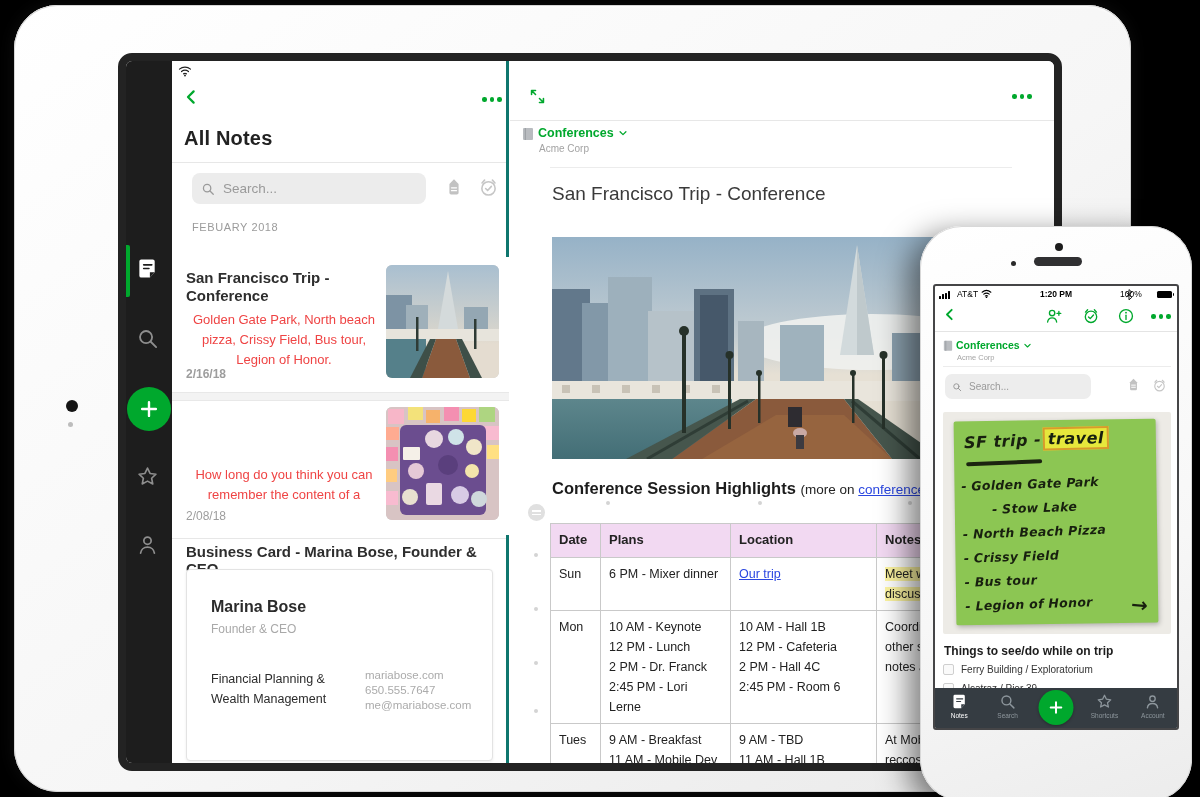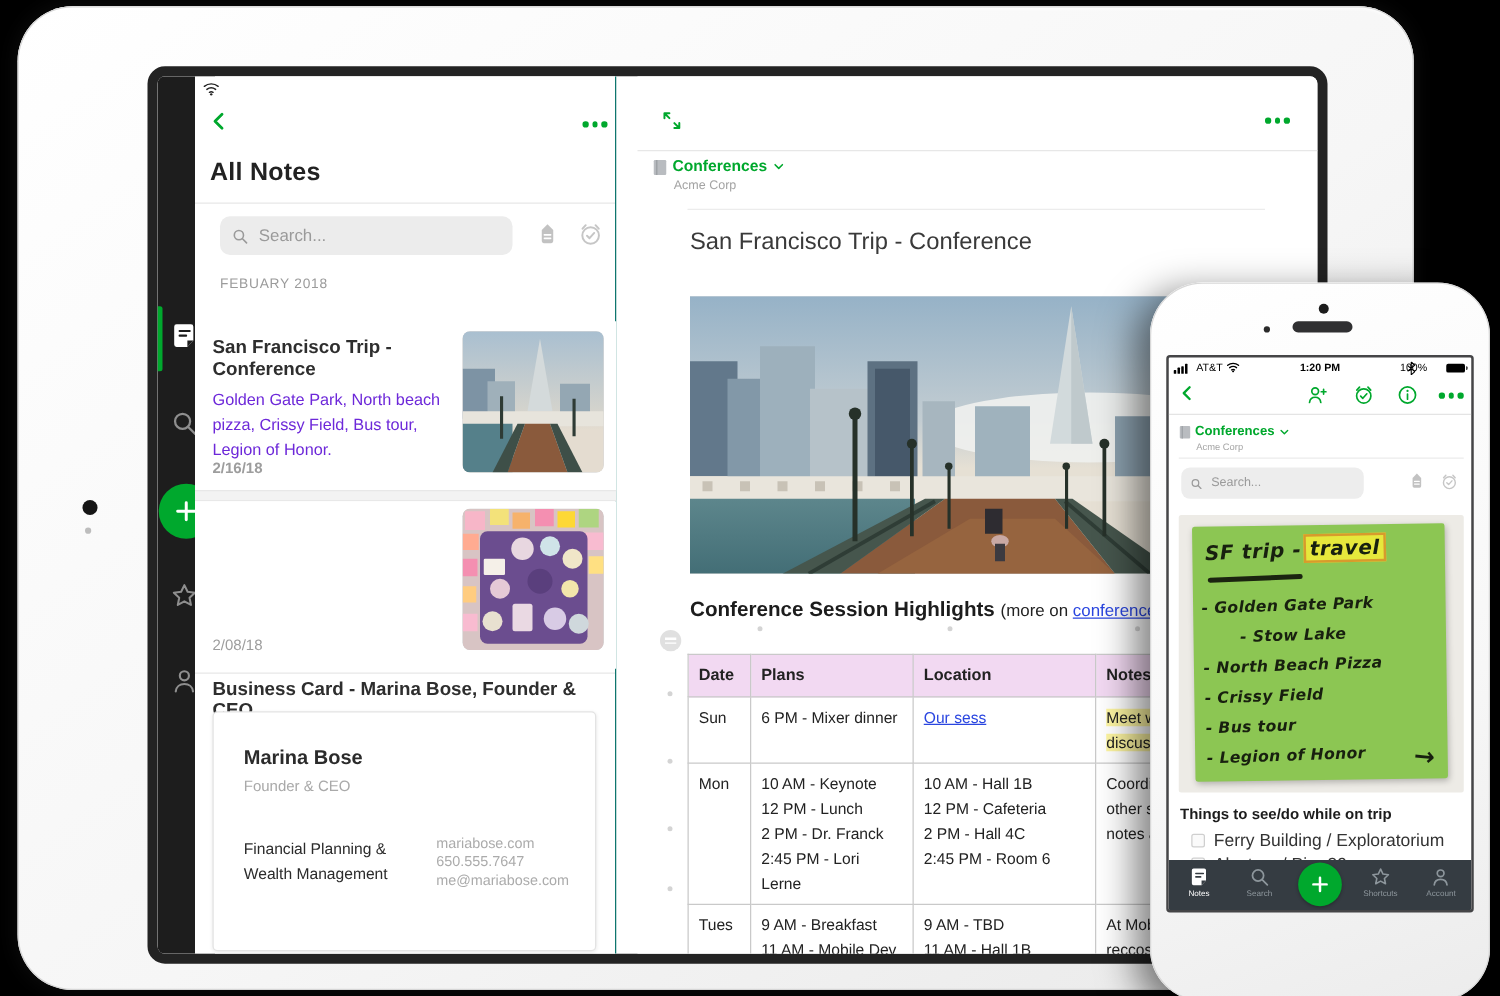--- a/index.html
+++ b/index.html
@@ -17,41 +17,41 @@
   .screen-inner{position:absolute;left:0;top:0;width:928px;height:702px;}
 
   
   .rail{position:absolute;left:0;top:0;width:46px;height:100%;background:#1d1d1d;}
   .rail-ind{position:absolute;left:0;top:184px;width:4px;height:52px;background:#00a82d;border-radius:0 2px 2px 0;}
   .rail-ic{position:absolute;left:10px;width:23px;height:23px;color:#8e8e8e;}
   .rail-plus{position:absolute;left:1px;top:326px;width:44px;height:44px;border-radius:50%;background:#00a82d;
     display:flex;align-items:center;justify-content:center;}
 
   
-  .list-pane{position:absolute;left:30px;top:0;width:337px;height:100%;background:#fff;border-right:1px solid #0f766e;box-sizing:border-box;}
+  .list-pane{position:absolute;left:46px;top:0;width:337px;height:100%;background:#fff;border-right:3px solid #0f766e;box-sizing:border-box;}
   .wifi-sm{position:absolute;left:6px;top:4px;width:14px;height:11px;color:#222;}
   .nav-chev{position:absolute;left:10px;top:27px;width:18px;height:20px;color:#00a82d;}
   .dots-green{display:flex;gap:3px;}
   .dots-green i{width:4.5px;height:4.5px;border-radius:50%;background:#00a82d;display:block;}
   .lp-dots{position:absolute;left:310px;top:36px;}
   .lp-title{position:absolute;left:12px;top:66px;font-size:20px;font-weight:bold;color:#222;letter-spacing:.2px;}
   .lp-div1{position:absolute;left:0;top:101px;width:100%;height:1px;background:#e7e7e7;}
   .search-wrap{position:absolute;left:20px;top:112px;width:234px;height:31px;background:#ececec;border-radius:8px;
     display:flex;align-items:center;padding:0 9px;box-sizing:border-box;gap:6px;}
   .search-wrap input{border:none;background:transparent;outline:none;font-size:13.5px;color:#6d6d6d;width:100%;
     font-family:"Liberation Sans",sans-serif;}
   .search-wrap input::placeholder{color:#9a9a9a;}
   .sicon{width:14px;height:14px;color:#9a9a9a;flex:0 0 auto;}
   .tag-ic{position:absolute;width:20px;height:22px;color:#c2c2c2;}
   .alarm-ic{position:absolute;width:21px;height:21px;color:#c6c6c6;}
   .sec-label{position:absolute;left:20px;top:160px;font-size:11px;color:#9b9b9b;letter-spacing:.6px;}
 
   .note-item{position:absolute;left:0;width:337px;background:#fff;}
   .ni-title{position:absolute;left:14px;font-size:15px;font-weight:bold;color:#2e2e2e;width:192px;line-height:18px;}
-  .ni-snip{position:absolute;left:14px;font-size:13px;color:#6d28d9;width:196px;line-height:20px;}
+  .ni-snip{position:absolute;left:14px;font-size:13px;color:#ef4444;width:196px;line-height:20px;text-align:center;}
   .ni-date{position:absolute;left:14px;font-size:12px;color:#9d9d9d;}
   .ni-thumb{position:absolute;left:214px;width:113px;height:113px;border-radius:6px;overflow:hidden;background:#ccc;}
   .list-gap{position:absolute;left:0;width:337px;height:9px;background:#f3f3f3;border-top:1px solid #e8e8e8;border-bottom:1px solid #e8e8e8;box-sizing:border-box;}
   .bc-header{position:absolute;left:14px;top:482px;font-size:15px;font-weight:bold;color:#2e2e2e;}
   .bc-card{position:absolute;left:14px;top:508px;width:305px;height:190px;background:#fff;border:1px solid #e3e3e3;
     border-radius:4px;box-shadow:0 1px 3px rgba(0,0,0,.07);}
   .bc-name{position:absolute;left:24px;top:28px;font-size:16px;font-weight:bold;color:#2b2b2b;}
   .bc-role{position:absolute;left:24px;top:52px;font-size:12px;color:#a9a9a9;}
   .bc-l1{position:absolute;left:24px;top:102px;font-size:12.5px;color:#2b2b2b;}
   .bc-l2{position:absolute;left:24px;top:122px;font-size:12.5px;color:#2b2b2b;}
@@ -126,21 +126,21 @@
   .hand{font-family:"DejaVu Sans",sans-serif;font-style:italic;font-weight:bold;color:#18200f;}
   .sticky-title{position:absolute;left:10px;top:8px;font-size:16px;letter-spacing:.5px;transform:rotate(-1.5deg);}
   .sticky-hi{background:#e6e83c;border:2px solid #d79b2c;padding:0 3px;margin-left:2px;display:inline-block;transform:rotate(1deg);}
   .sticky-rule{position:absolute;left:12px;top:40px;width:76px;height:3.5px;background:#1b2410;border-radius:2px;transform:rotate(-1.5deg);}
   .sticky-list{position:absolute;left:8px;top:52px;font-size:12.5px;line-height:24px;transform:rotate(-1.2deg);white-space:nowrap;}
   .sticky-list div{letter-spacing:.3px;}
   .ind1{padding-left:30px;}
   .sticky-arrow{position:absolute;right:10px;bottom:6px;font-size:20px;font-weight:bold;color:#18200f;transform:rotate(6deg);
     font-family:"DejaVu Sans",sans-serif;}
   .ph-check-h{position:absolute;left:9px;top:358px;font-size:12px;font-weight:bold;color:#1c1c1c;}
-  .ph-check{position:absolute;left:18px;font-size:14px;color:#333;display:flex;align-items:center;gap:7px;}
+  .ph-check{position:absolute;left:8px;font-size:10px;color:#333;display:flex;align-items:center;gap:7px;}
   .ph-check .box{width:11px;height:11px;border:1.5px solid #cfcfcf;border-radius:2px;background:#fafafa;box-sizing:border-box;}
   .ph-nav{position:absolute;left:0;top:402px;width:100%;height:40px;background:#353c42;display:flex;}
   .ph-nav-item{flex:1;position:relative;text-align:center;color:#8d969c;}
   .ph-nav-item .nic{margin:5px auto 0;width:17px;height:17px;}
   .ph-nav-item .nlabel{font-size:6.5px;margin-top:2px;}
   .ph-nav-item.active{color:#fff;}
   .ph-nav-plus{position:absolute;left:50%;top:2px;transform:translateX(-50%);width:35px;height:35px;border-radius:50%;
     background:#00a82d;display:flex;align-items:center;justify-content:center;box-shadow:0 1px 3px rgba(0,0,0,.3);}
 </style>
 </head>
@@ -255,20 +255,21 @@
               <polygon points="36,113 50,74 44,74 24,113" fill="#3e4f48"></polygon>
               <polygon points="84,113 70,74 76,74 96,113" fill="#3e4f48"></polygon>
               <rect x="30" y="52" width="2.5" height="34" fill="#2e3b35"></rect>
               <rect x="88" y="54" width="2.5" height="30" fill="#2e3b35"></rect>
             </svg>
           </div>
         </div>
         <div class="list-gap" style="top:331px;"></div>
 
         <div class="note-item" style="top:340px;height:134px;">
+          <div class="ni-snip" style="top:64px;">How long do you think you can remember the content of a</div>
           <div class="ni-date" style="top:108px;">2/08/18</div>
           <div class="ni-thumb" style="top:6px;">
             <svg viewBox="0 0 113 113" width="113" height="113">
               <rect width="113" height="113" fill="#d8c4c4"></rect>
               <rect x="2" y="2" width="16" height="15" fill="#f7b6c8"></rect>
                 <rect x="22" y="0" width="15" height="13" fill="#f3e27a"></rect>
               <rect x="40" y="3" width="14" height="13" fill="#f6b26b"></rect>
                 <rect x="58" y="0" width="15" height="14" fill="#f48fb1"></rect>
               <rect x="76" y="2" width="14" height="13" fill="#fdd835"></rect>
                 <rect x="93" y="0" width="16" height="15" fill="#aed581"></rect>
@@ -435,21 +436,21 @@
               <th>Location</th>
               <th>Notes</th>
             </tr>
           </thead>
           <tbody>
             <tr style="height:51px;">
               <td>Sun</td>
               <td>
                   <div>6 PM - Mixer dinner</div>
                 </td>
-              <td><a class="cell-link">Our sess</a></td>
+              <td><a class="cell-link">Our trip</a></td>
               <td>
                 <div><span class="hl">Meet with</span></div>
                 <div><span class="hl">discuss w</span></div>
               </td>
             </tr>
             <tr style="height:87px;">
               <td>Mon</td>
               <td>
                 <div>10 AM - Keynote</div>
                 <div>12 PM - Lunch</div>

